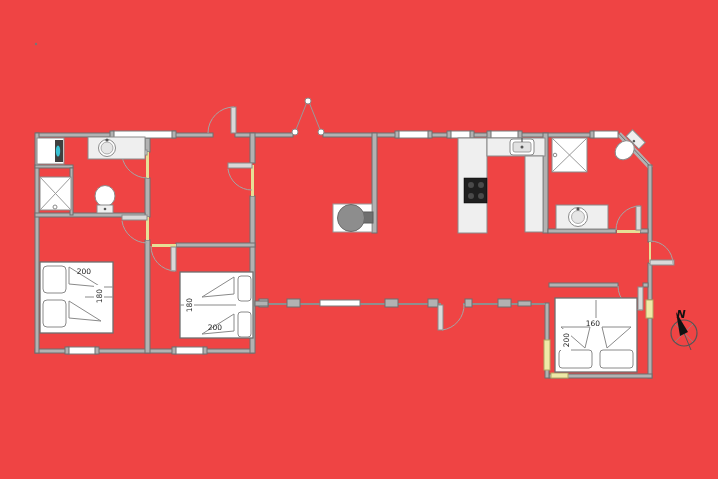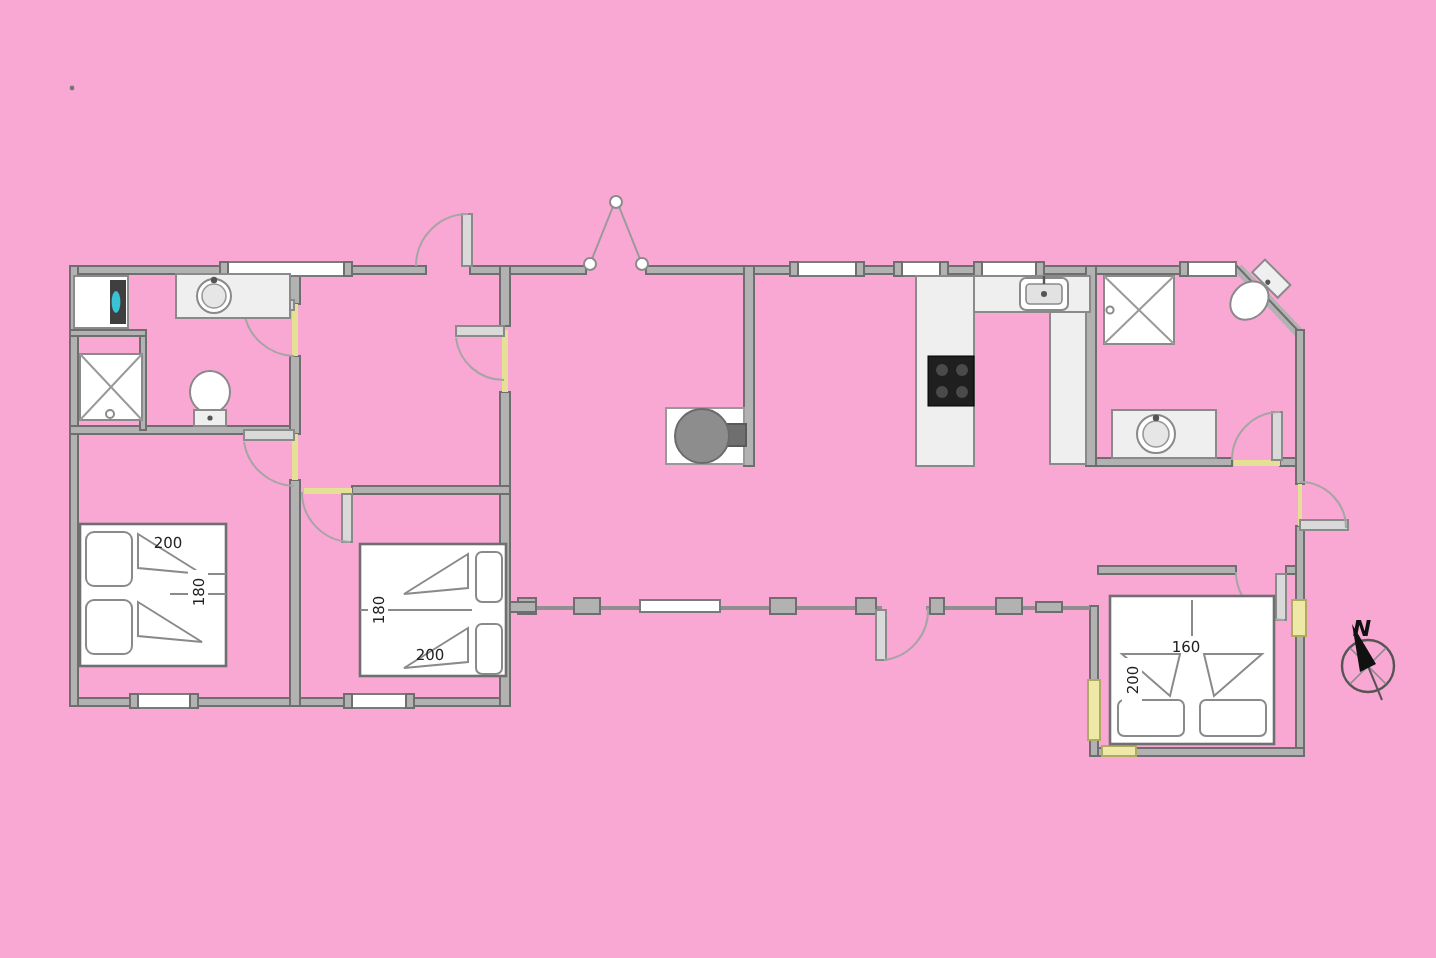--- a/index.html
+++ b/index.html
@@ -1,16 +1,16 @@
 <!DOCTYPE html>
 <html><head>
 <meta charset="utf-8">
 <style>
   html,body{margin:0;padding:0;background:#ffffff;}
-  .canvas{position:relative;width:718px;height:479px;background:#f9a8d4;overflow:hidden;
+  .canvas{position:relative;width:718px;height:479px;background:#ef4444;overflow:hidden;
           font-family:"DejaVu Sans",sans-serif;}
   svg{position:absolute;left:0;top:0;}
   .wall{fill:#b2b2b2;stroke:#6e6e6e;stroke-width:1;}
   .cap{fill:#b2b2b2;stroke:#6e6e6e;stroke-width:1;}
   .thin{fill:#8f8f8f;stroke:none;}
   .win{fill:#ffffff;stroke:#7a7a7a;stroke-width:1;}
   .winy{fill:#efe9a8;stroke:#b0a964;stroke-width:1;}
   .thresh{fill:#e6df96;stroke:none;}
   .fx{fill:#efefef;stroke:#8a8a8a;stroke-width:1;}
   .fxw{fill:#ffffff;stroke:#8a8a8a;stroke-width:1;}

